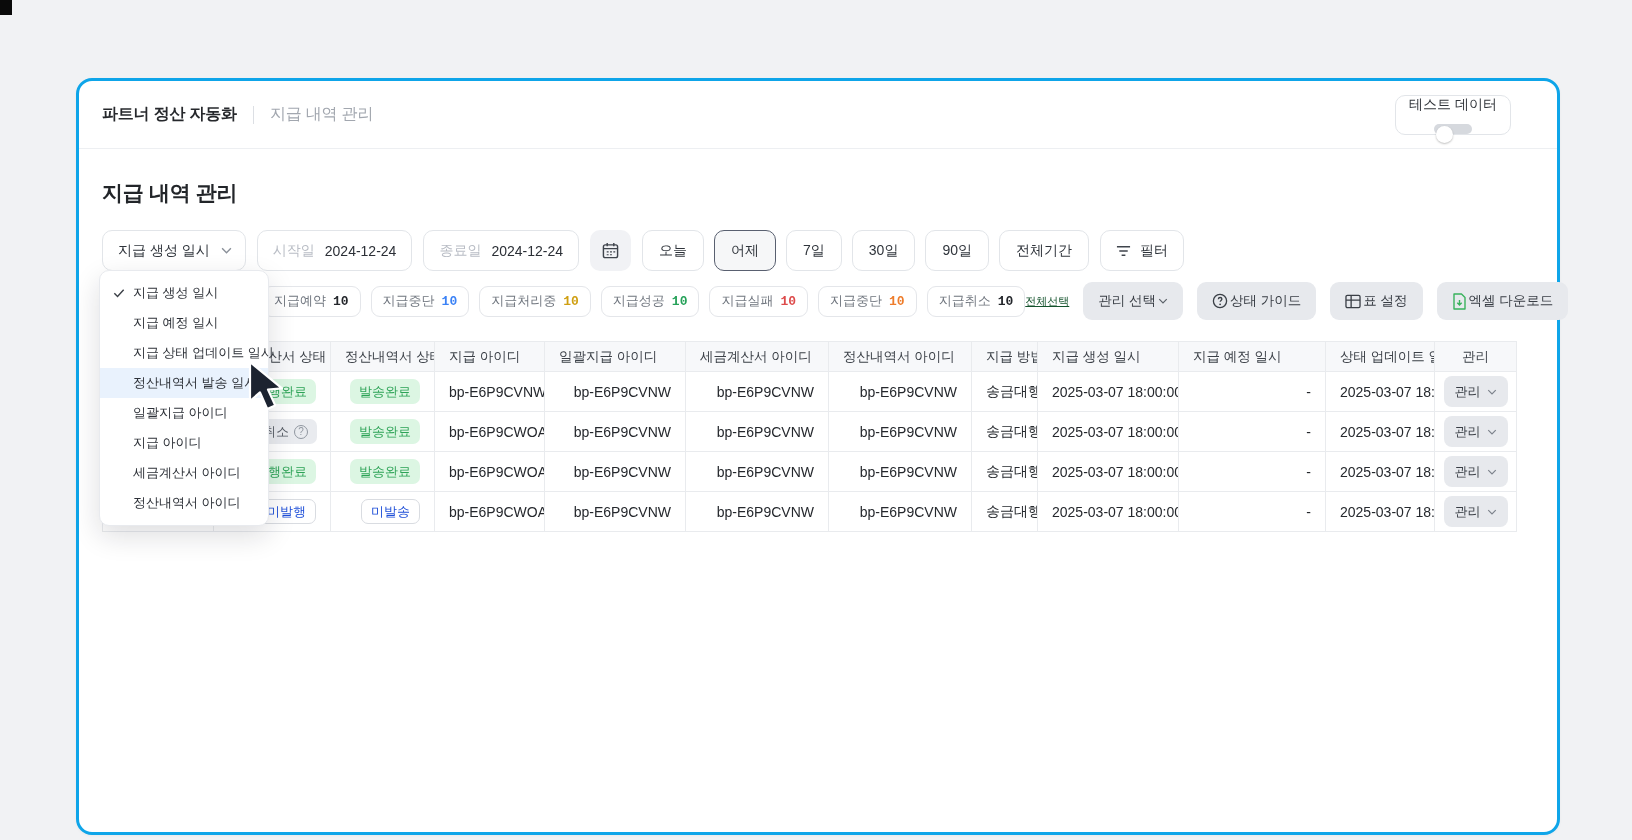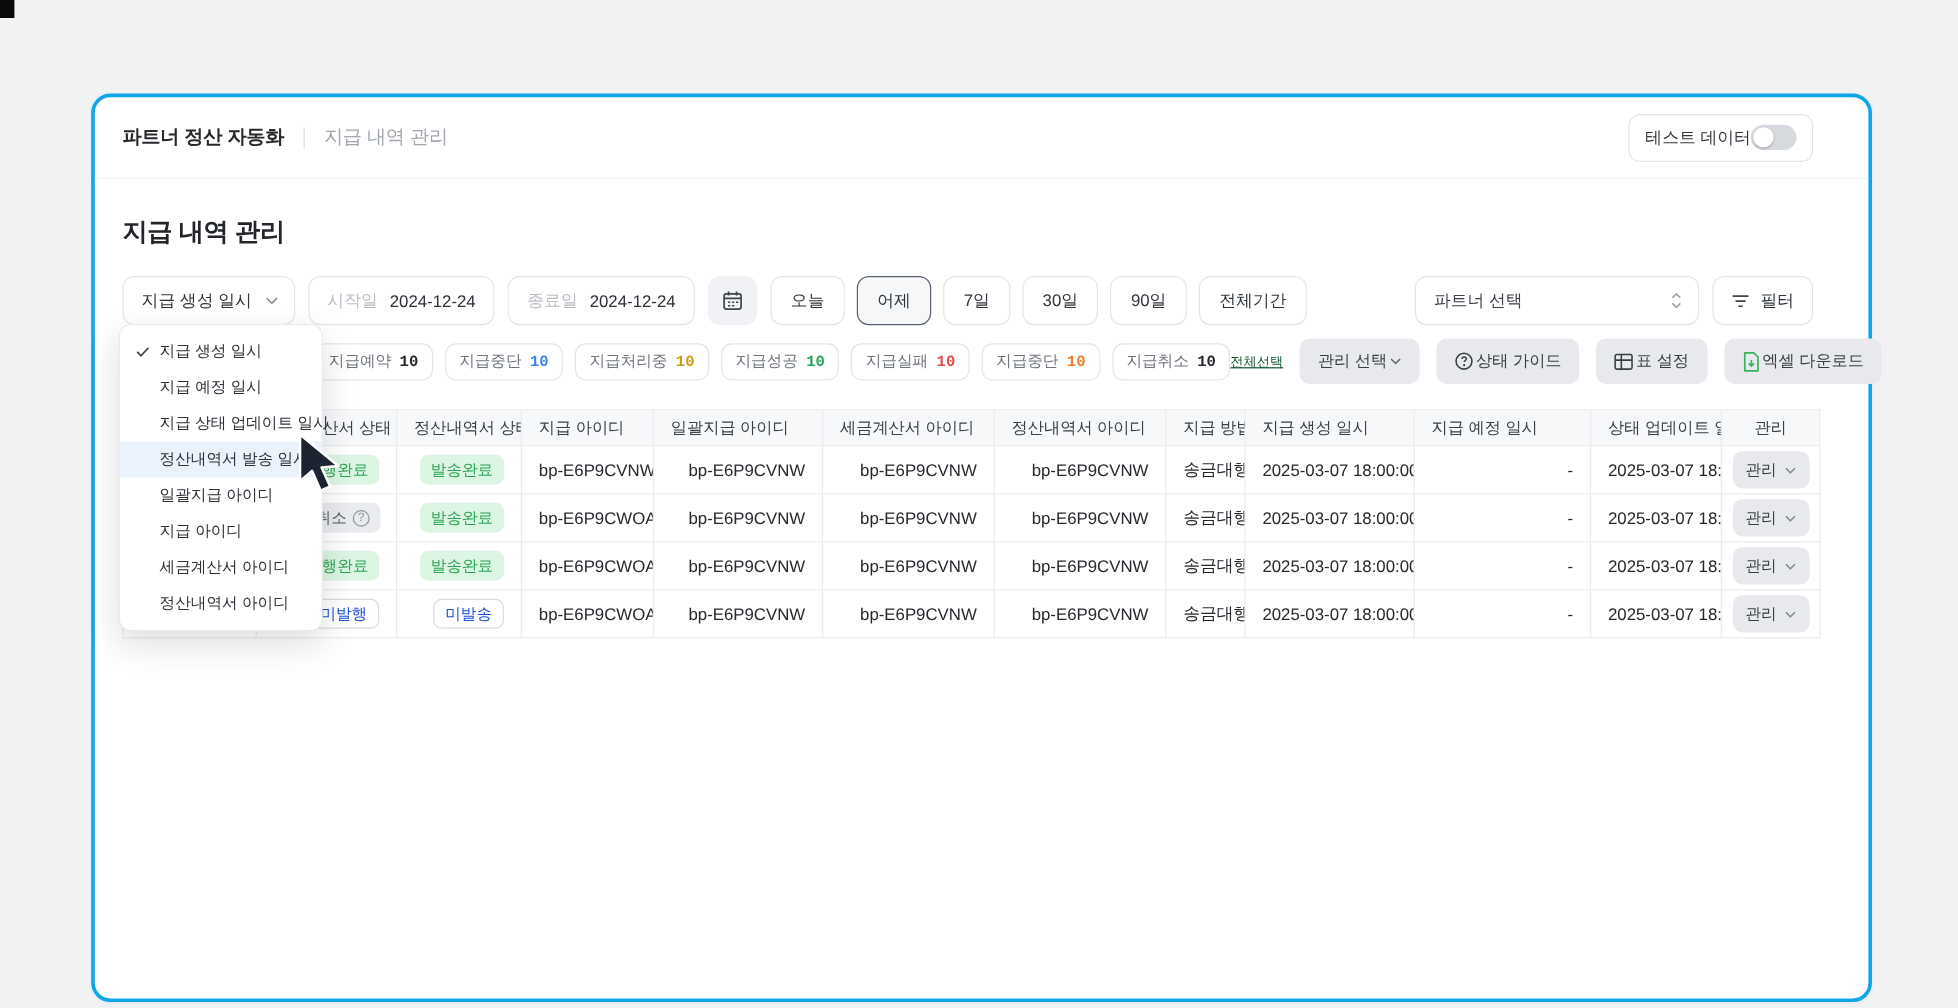--- a/index.html
+++ b/index.html
@@ -12,21 +12,21 @@
 
   
   .card-header { display:flex; align-items:center; height:68px; padding:0 46px 0 23px; border-bottom:1px solid #edeff2; }
   .brand { font-size:16px; font-weight:bold; color:#26282c; letter-spacing:-.2px; }
   .vdiv { width:1px; height:18px; background:#dcdfe4; margin:0 16px; }
   .breadcrumb { font-size:16px; color:#a2a7af; letter-spacing:-.2px; }
   .header-right { margin-left:auto; display:flex; gap:12px; align-items:center; }
   .btn-outline { height:40px; padding:0 17px; background:#fff; border:1px solid #e2e5e9; border-radius:10px;
                  font-size:14px; color:#33373d; display:flex; align-items:center; cursor:pointer; font-weight:500; }
   .testbox { height:40px; padding:0 13px; border:1px solid #e2e5e9; border-radius:10px; display:flex;
-             align-items:center; font-size:14px; color:#33373d; background:#fff; font-weight:500; }
+             align-items:center; gap:10px; font-size:14px; color:#33373d; background:#fff; font-weight:500;flex-direction:column; }
   .toggle { width:38px; height:21px; border-radius:11px; background:#d6d9de; position:relative; cursor:pointer; }
   .toggle .knob { position:absolute; left:2px; top:2px; width:17px; height:17px; border-radius:50%;
                   background:#fff; box-shadow:0 1px 2px rgba(0,0,0,.25); }
 
   
   .content { padding:30px 46px 0 23px; }
   .page-title { font-size:21px; font-weight:bold; color:#222529; letter-spacing:-.3px; }
 
   .filter-row { margin-top:23px; display:flex; align-items:center; gap:11px; }
   .ctl { height:41px; border:1px solid #e2e5e9; border-radius:10px; background:#fff; display:flex;
@@ -130,27 +130,20 @@
           </svg>
         </button>
         <div style="display:flex;gap:10px;">
             <button class="ctl qr">오늘</button>
             <button class="ctl qr selected">어제</button>
             <button class="ctl qr">7일</button>
             <button class="ctl qr">30일</button>
             <button class="ctl qr">90일</button>
             <button class="ctl qr">전체기간</button>
           </div>
-        <div class="ctl partner-select">
-          <span>파트너 선택</span>
-          <svg width="10" height="15" viewBox="0 0 10 16" fill="none">
-            <path d="M1.5 5.5L5 2L8.5 5.5" stroke="#9aa0a8" stroke-width="1.4"></path>
-            <path d="M1.5 10.5L5 14L8.5 10.5" stroke="#9aa0a8" stroke-width="1.4"></path>
-          </svg>
-        </div>
         <div class="ctl filter-btn">
           <svg width="15" height="12" viewBox="0 0 16 12" fill="none">
             <path d="M1 1.5h14M3.5 6h9M6 10.5h4" stroke="#3f444c" stroke-width="1.5"></path>
           </svg>
           <span>필터</span>
         </div>
       </div>
 
       <div class="chips-row">
         <div class="chips">

